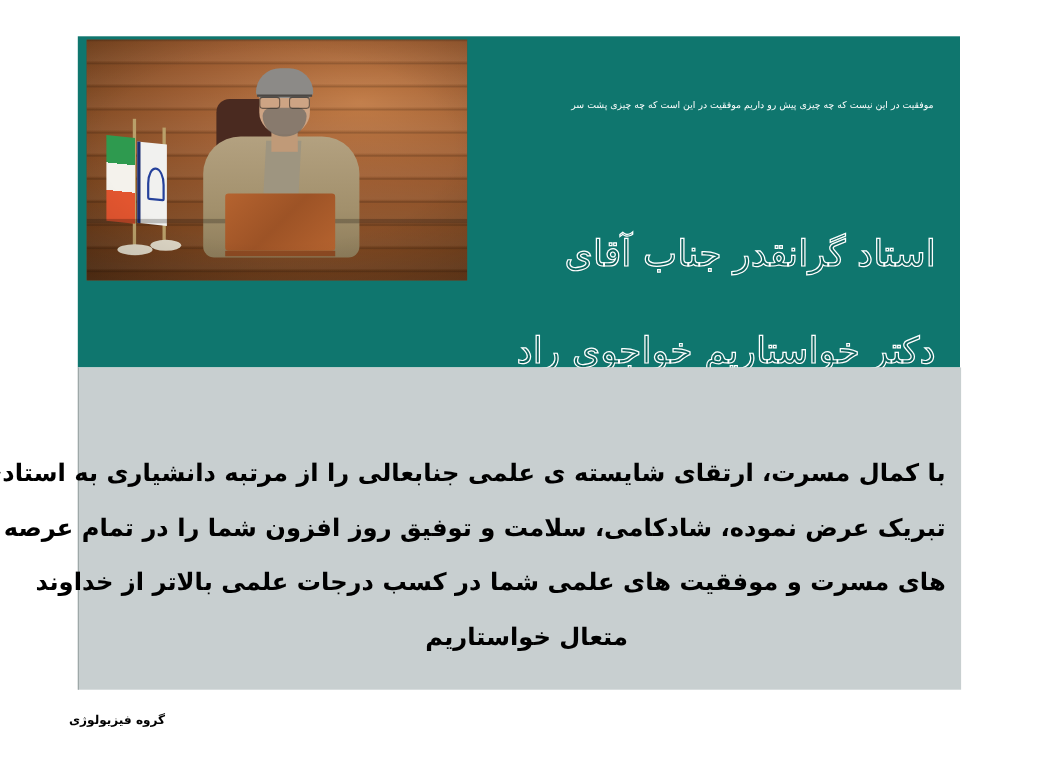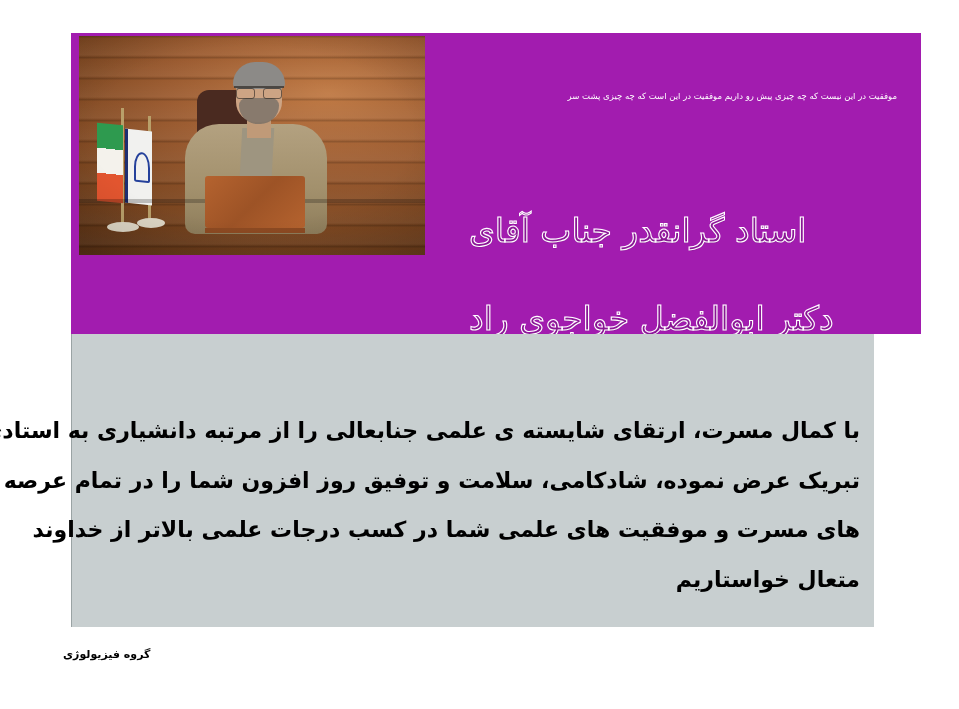--- a/index.html
+++ b/index.html
@@ -16,22 +16,21 @@
     font-family: "DejaVu Sans", "Liberation Sans", sans-serif;
   }
 
   
   .banner {
     position: absolute;
     left: 71px;
     top: 33px;
     width: 802px;
     height: 301px;
-    background: #a21caf;
-    padding-left: 48px;
+    background: #0f766e;
   }
 
   
   .photo {
     position: absolute;
     left: 8px;
     top: 3px;
     width: 346px;
     height: 219px;
     overflow: hidden;
@@ -225,21 +224,21 @@
     direction: rtl;
   }
   .quote-line { display: block; white-space: nowrap; }
   .quote-line.second { margin-top: 2px; }
 
   
   .headline {
     position: absolute;
     right: 22px;
     width: 430px;
-    text-align: left;
+    text-align: right;
     direction: rtl;
     font-family: "DejaVu Sans", "Liberation Sans", sans-serif;
     font-size: 33px;
     font-weight: 400;
     letter-spacing: -1px;
     color: transparent;
     -webkit-text-stroke: 1.1px #ffffff;
     text-shadow: 0 1px 1px rgba(0,0,0,0.16);
     white-space: nowrap;
   }
@@ -262,21 +261,21 @@
     left: 14px;
     top: 72px;
     direction: rtl;
     text-align: right;
     color: #000000;
     font-weight: bold;
     font-size: 22px;
     line-height: 2.25;
   }
   .message-line { display: block; white-space: nowrap; }
-  .message-line.last { text-align: right; padding-left: 12px; }
+  .message-line.last { text-align: center; padding-left: 12px; }
 
   
   .footer-label {
     position: absolute;
     left: 63px;
     top: 648px;
     direction: rtl;
     color: #000000;
     font-weight: bold;
     font-size: 11px;
@@ -309,21 +308,21 @@
     <div class="photo-desk"></div>
     <div class="photo-laptop"></div>
     <div class="photo-vignette"></div>
   </div>
 
   <div class="quote">
     <span class="quote-line">موفقیت در این نیست که چه چیزی پیش رو داریم موفقیت در این است که چه چیزی پشت سر</span>
   </div>
 
   <div class="headline l1">استاد گرانقدر جناب آقای</div>
-  <div class="headline l2">دکتر ابوالفضل خواجوی راد</div>
+  <div class="headline l2">دکتر خواستاریم خواجوی راد</div>
 </div>
 
 <div class="message-panel">
   <div class="message-body">
     <span class="message-line">با کمال مسرت، ارتقای شایسته ی علمی جنابعالی را از مرتبه دانشیاری به استادی</span>
     <span class="message-line">تبریک عرض نموده، شادکامی، سلامت و توفیق روز افزون شما را در تمام عرصه</span>
     <span class="message-line">های مسرت و موفقیت های علمی شما در کسب درجات علمی بالاتر از خداوند</span>
     <span class="message-line last">متعال خواستاریم</span>
   </div>
 </div>

